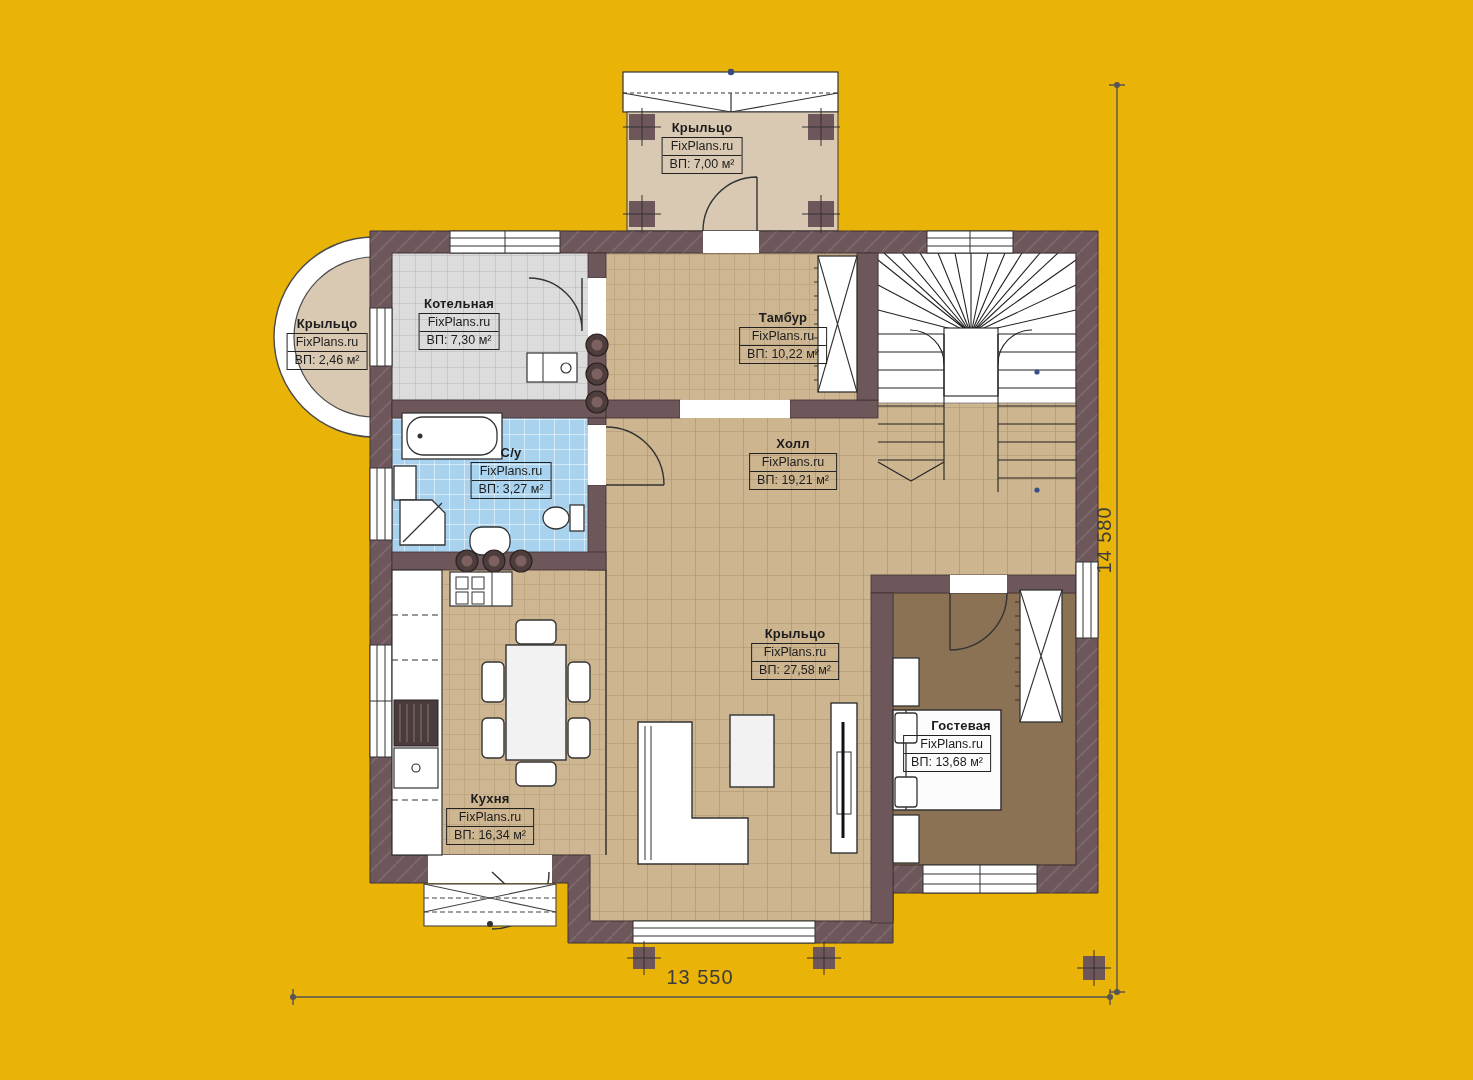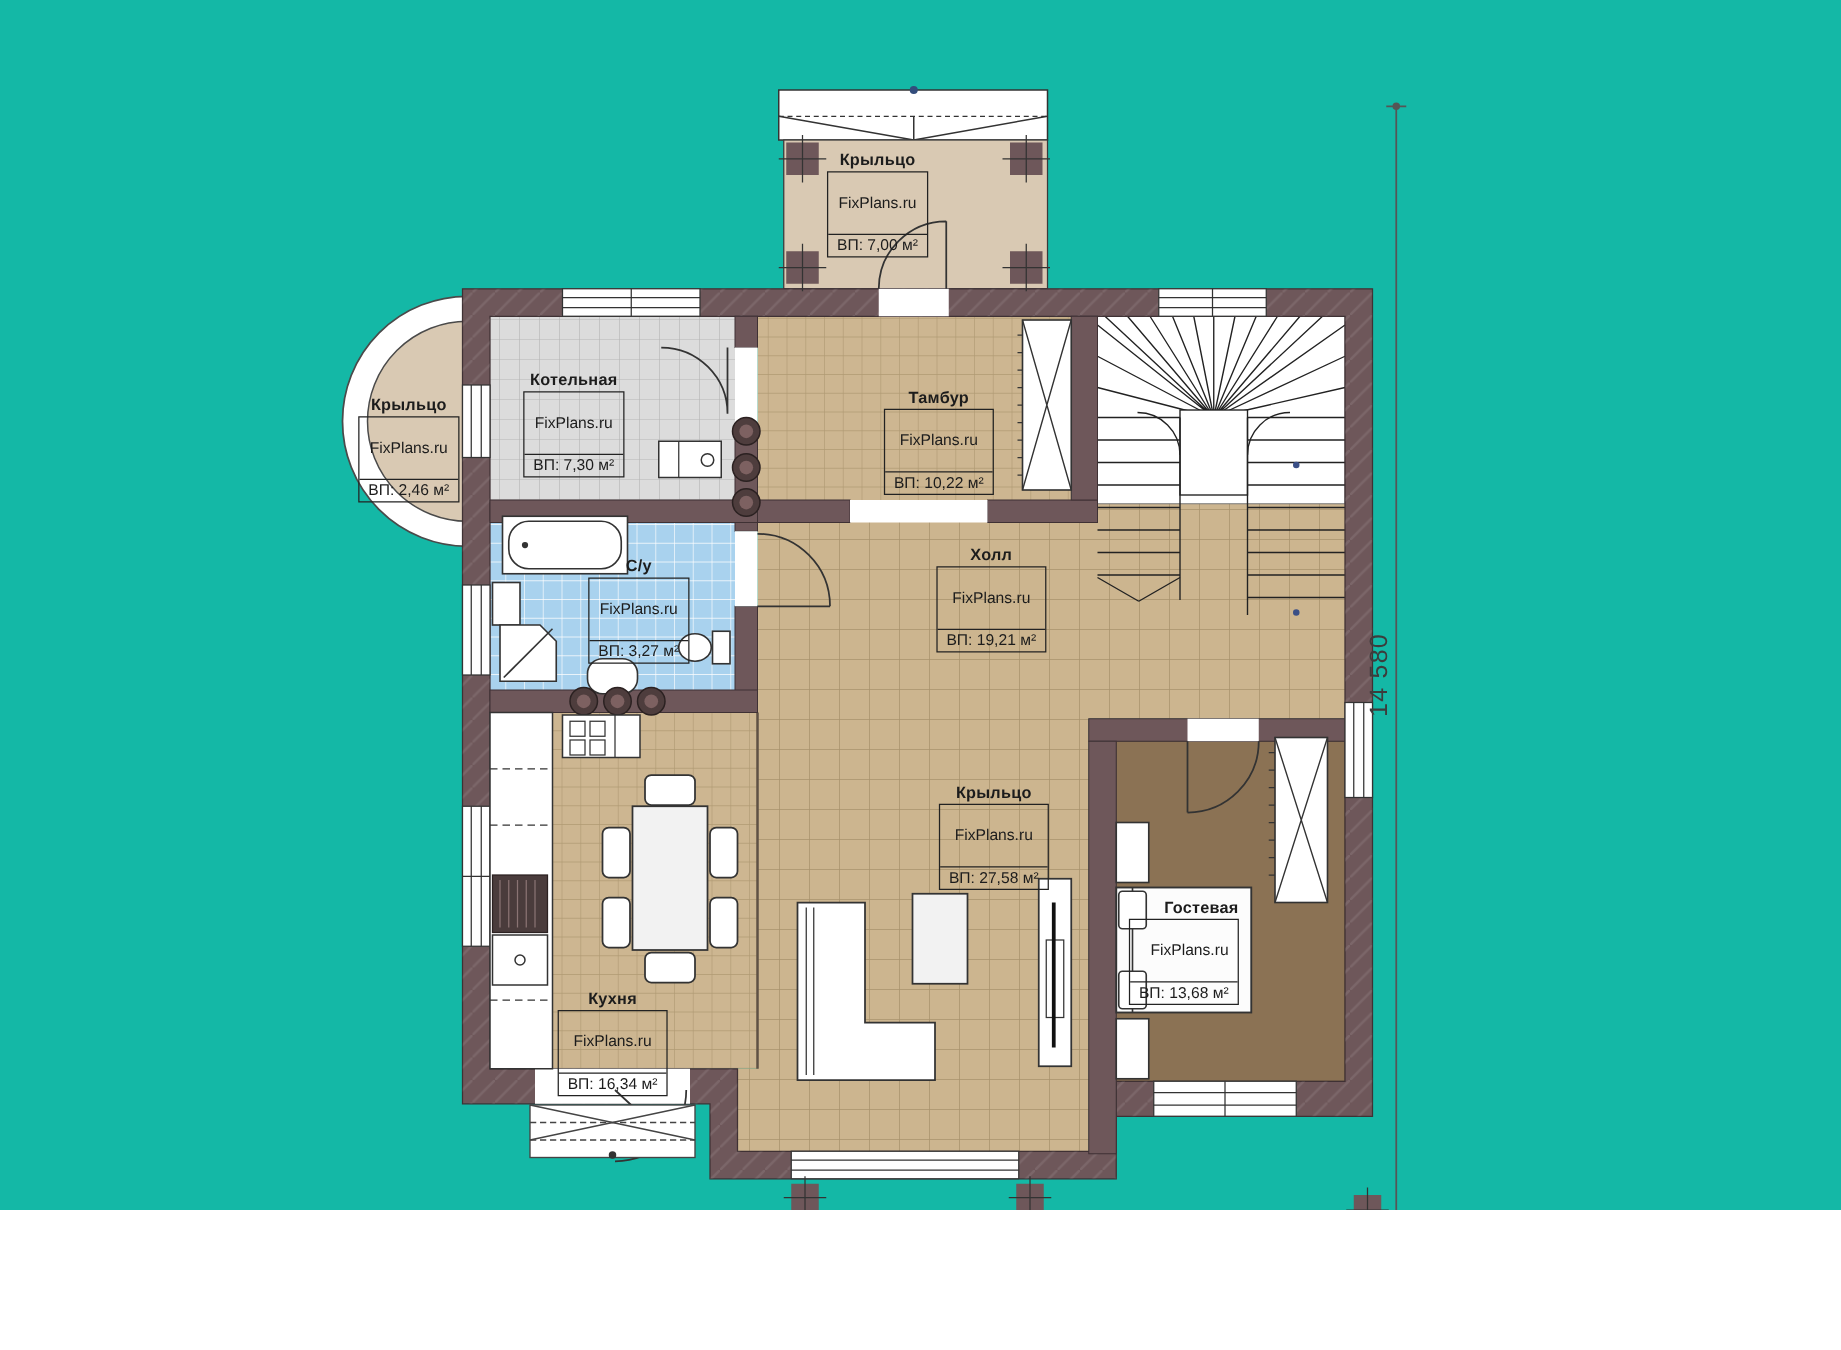--- a/index.html
+++ b/index.html
@@ -1,25 +1,25 @@
 <!DOCTYPE html>
 <html><head>
 <meta charset="utf-8">
 <style>
   html,body { margin:0; padding:0; background:#ffffff; }
   .stage {
-    position:relative; width:1473px; height:968px; background:#14b8a6;
+    position:relative; width:1473px; height:1080px; background:#eab308;
     overflow:hidden; font-family:"Liberation Sans", sans-serif;
   }
   svg.plan { position:absolute; left:0; top:0; }
 
   .room-label { position:absolute; transform:translateX(-50%); text-align:center; color:#1c1c1c; z-index:5; }
   .room-label .room-name { font-size:13px; font-weight:bold; margin-bottom:2px; letter-spacing:.2px; }
   .room-box { display:inline-block; border:1.6px solid #222; }
-  .room-box .row { padding:1px 7px; font-size:12.5px; line-height:15px; white-space:nowrap;margin-top:16px; }
+  .room-box .row { padding:1px 7px; font-size:12.5px; line-height:15px; white-space:nowrap; }
   .room-box .row + .row { border-top:1.6px solid #222; }
 
   .dim-label { position:absolute; font-size:20px; color:#3c3c3c; letter-spacing:1px; z-index:5; }
   .dim-label.horiz { transform:translateX(-50%); }
   .dim-label.vert  { transform:translate(-50%,-50%) rotate(-90deg); }
 </style>
 </head>
 <body>
 
 <div class="stage">
@@ -284,21 +284,21 @@
 </div>
 
 <div class="room-label" style="left:459px; top:296px;text-align:center;">
   <div class="room-name">Котельная</div>
   <div class="room-box">
     <div class="row">FixPlans.ru</div>
     <div class="row">ВП: 7,30 м²</div>
   </div>
 </div>
 
-<div class="room-label" style="left:727px; top:310px;padding-left:48px;">
+<div class="room-label" style="left:759px; top:310px;padding-left:48px;">
   <div class="room-name">Тамбур</div>
   <div class="room-box">
     <div class="row">FixPlans.ru</div>
     <div class="row">ВП: 10,22 м²</div>
   </div>
 </div>
 
 <div class="room-label" style="left:511px; top:445px;">
   <div class="room-name">С/у</div>
   <div class="room-box">

